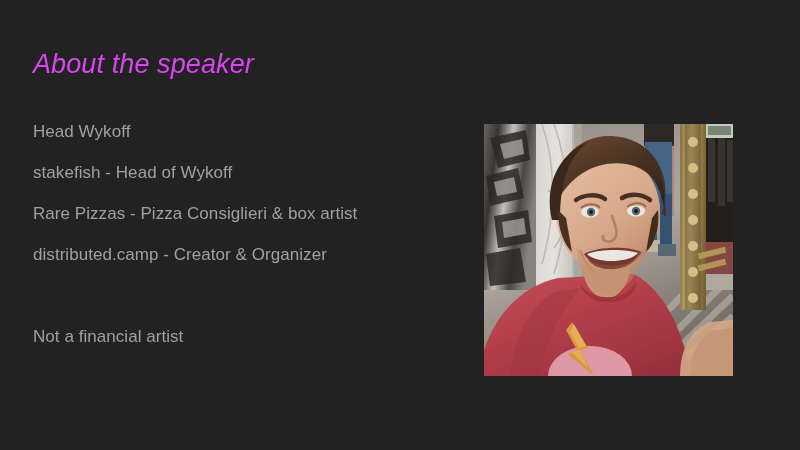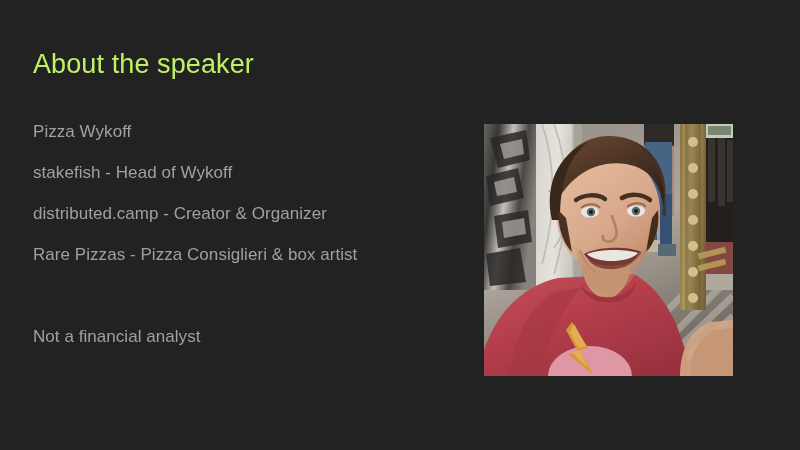--- a/index.html
+++ b/index.html
@@ -17,24 +17,25 @@
     -webkit-font-smoothing: antialiased;
   }
 
   
   .slide-title {
     position: absolute;
     left: 33px;
     top: 48px;
     font-size: 27px;
     line-height: 32px;
-    color: #bef264;
+    color: #d946ef;
     font-weight: 400;
     letter-spacing: 0.1px;
     white-space: nowrap;
+    font-style: italic;
   }
 
   
   .body-block {
     position: absolute;
     left: 33px;
     top: 111px;
     width: 430px;
   }
   .body-line {
@@ -67,26 +68,26 @@
   }
 </style>
 </head>
 <body>
 
 <div class="slide">
 
   <div class="slide-title">About the speaker</div>
 
   <div class="body-block">
-    <div class="body-line">Pizza Wykoff</div>
+    <div class="body-line">Head Wykoff</div>
     <div class="body-line">stakefish - Head of Wykoff</div>
+    <div class="body-line">Rare Pizzas - Pizza Consiglieri &amp; box artist</div>
     <div class="body-line">distributed.camp - Creator &amp; Organizer</div>
-    <div class="body-line">Rare Pizzas - Pizza Consiglieri &amp; box artist</div>
     <div class="body-line spacer"></div>
-    <div class="body-line">Not a financial analyst</div>
+    <div class="body-line">Not a financial artist</div>
   </div>
 
   <div class="photo">
     <svg viewBox="0 0 249 252" preserveAspectRatio="none">
       <defs>
         <linearGradient id="posterG" x1="0" y1="0" x2="1" y2="0.4">
           <stop offset="0%" stop-color="#6d6a66"></stop>
           <stop offset="25%" stop-color="#3c3a38"></stop>
           <stop offset="50%" stop-color="#cfcbc4"></stop>
           <stop offset="75%" stop-color="#4f4c48"></stop>

